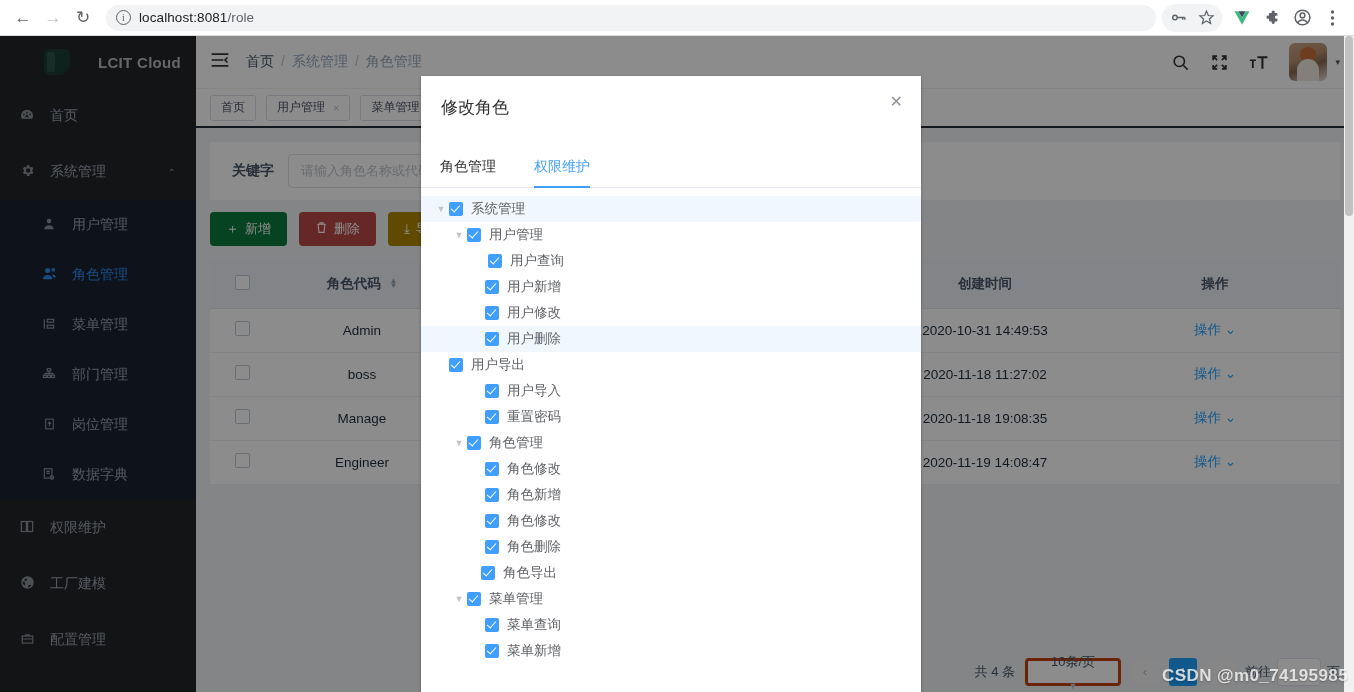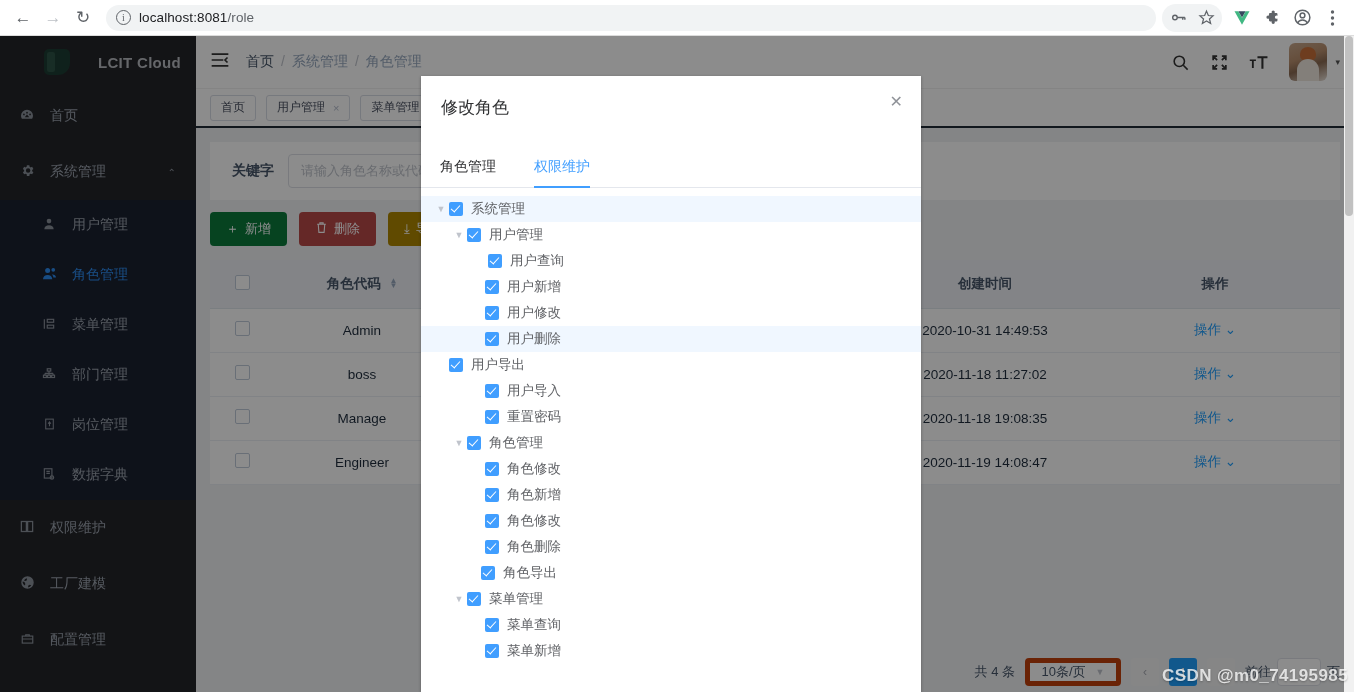--- a/index.html
+++ b/index.html
@@ -163,23 +163,23 @@
   .sort-arrows i {
     font-style: normal; font-size: 8px; color: #97a8be;
   }
   .op-link { color: #20a0ff; font-size: 13.5px; }
 
   .pager {
     position: absolute; right: 14px; bottom: 6px; display: flex;
     align-items: center; gap: 10px; font-size: 13px; color: #48576a; margin-top: 47px;
   }
   .pg-select {
-    width: 96px; height: 28px; border: 5px solid #c2410c; border-radius: 4px;
+    width: 96px; height: 28px; border: 3px solid #c2410c; border-radius: 4px;
     display: flex; align-items: center; justify-content: center; gap: 10px;
-    background: #fff; font-size: 13px; color: #48576a;
+    background: #fff; font-size: 13px; color: #48576a; flex-direction: column;
   }
   .pg-btn {
     min-width: 28px; height: 28px; background: #f4f4f5; border-radius: 3px;
     display: flex; align-items: center; justify-content: center;
     font-size: 12px; color: #a8abb2;
   }
   .pg-num {
     min-width: 28px; height: 28px; background: #20a0ff; color: #fff;
     border-radius: 3px; display: flex; align-items: center;
     justify-content: center; font-size: 13px;

